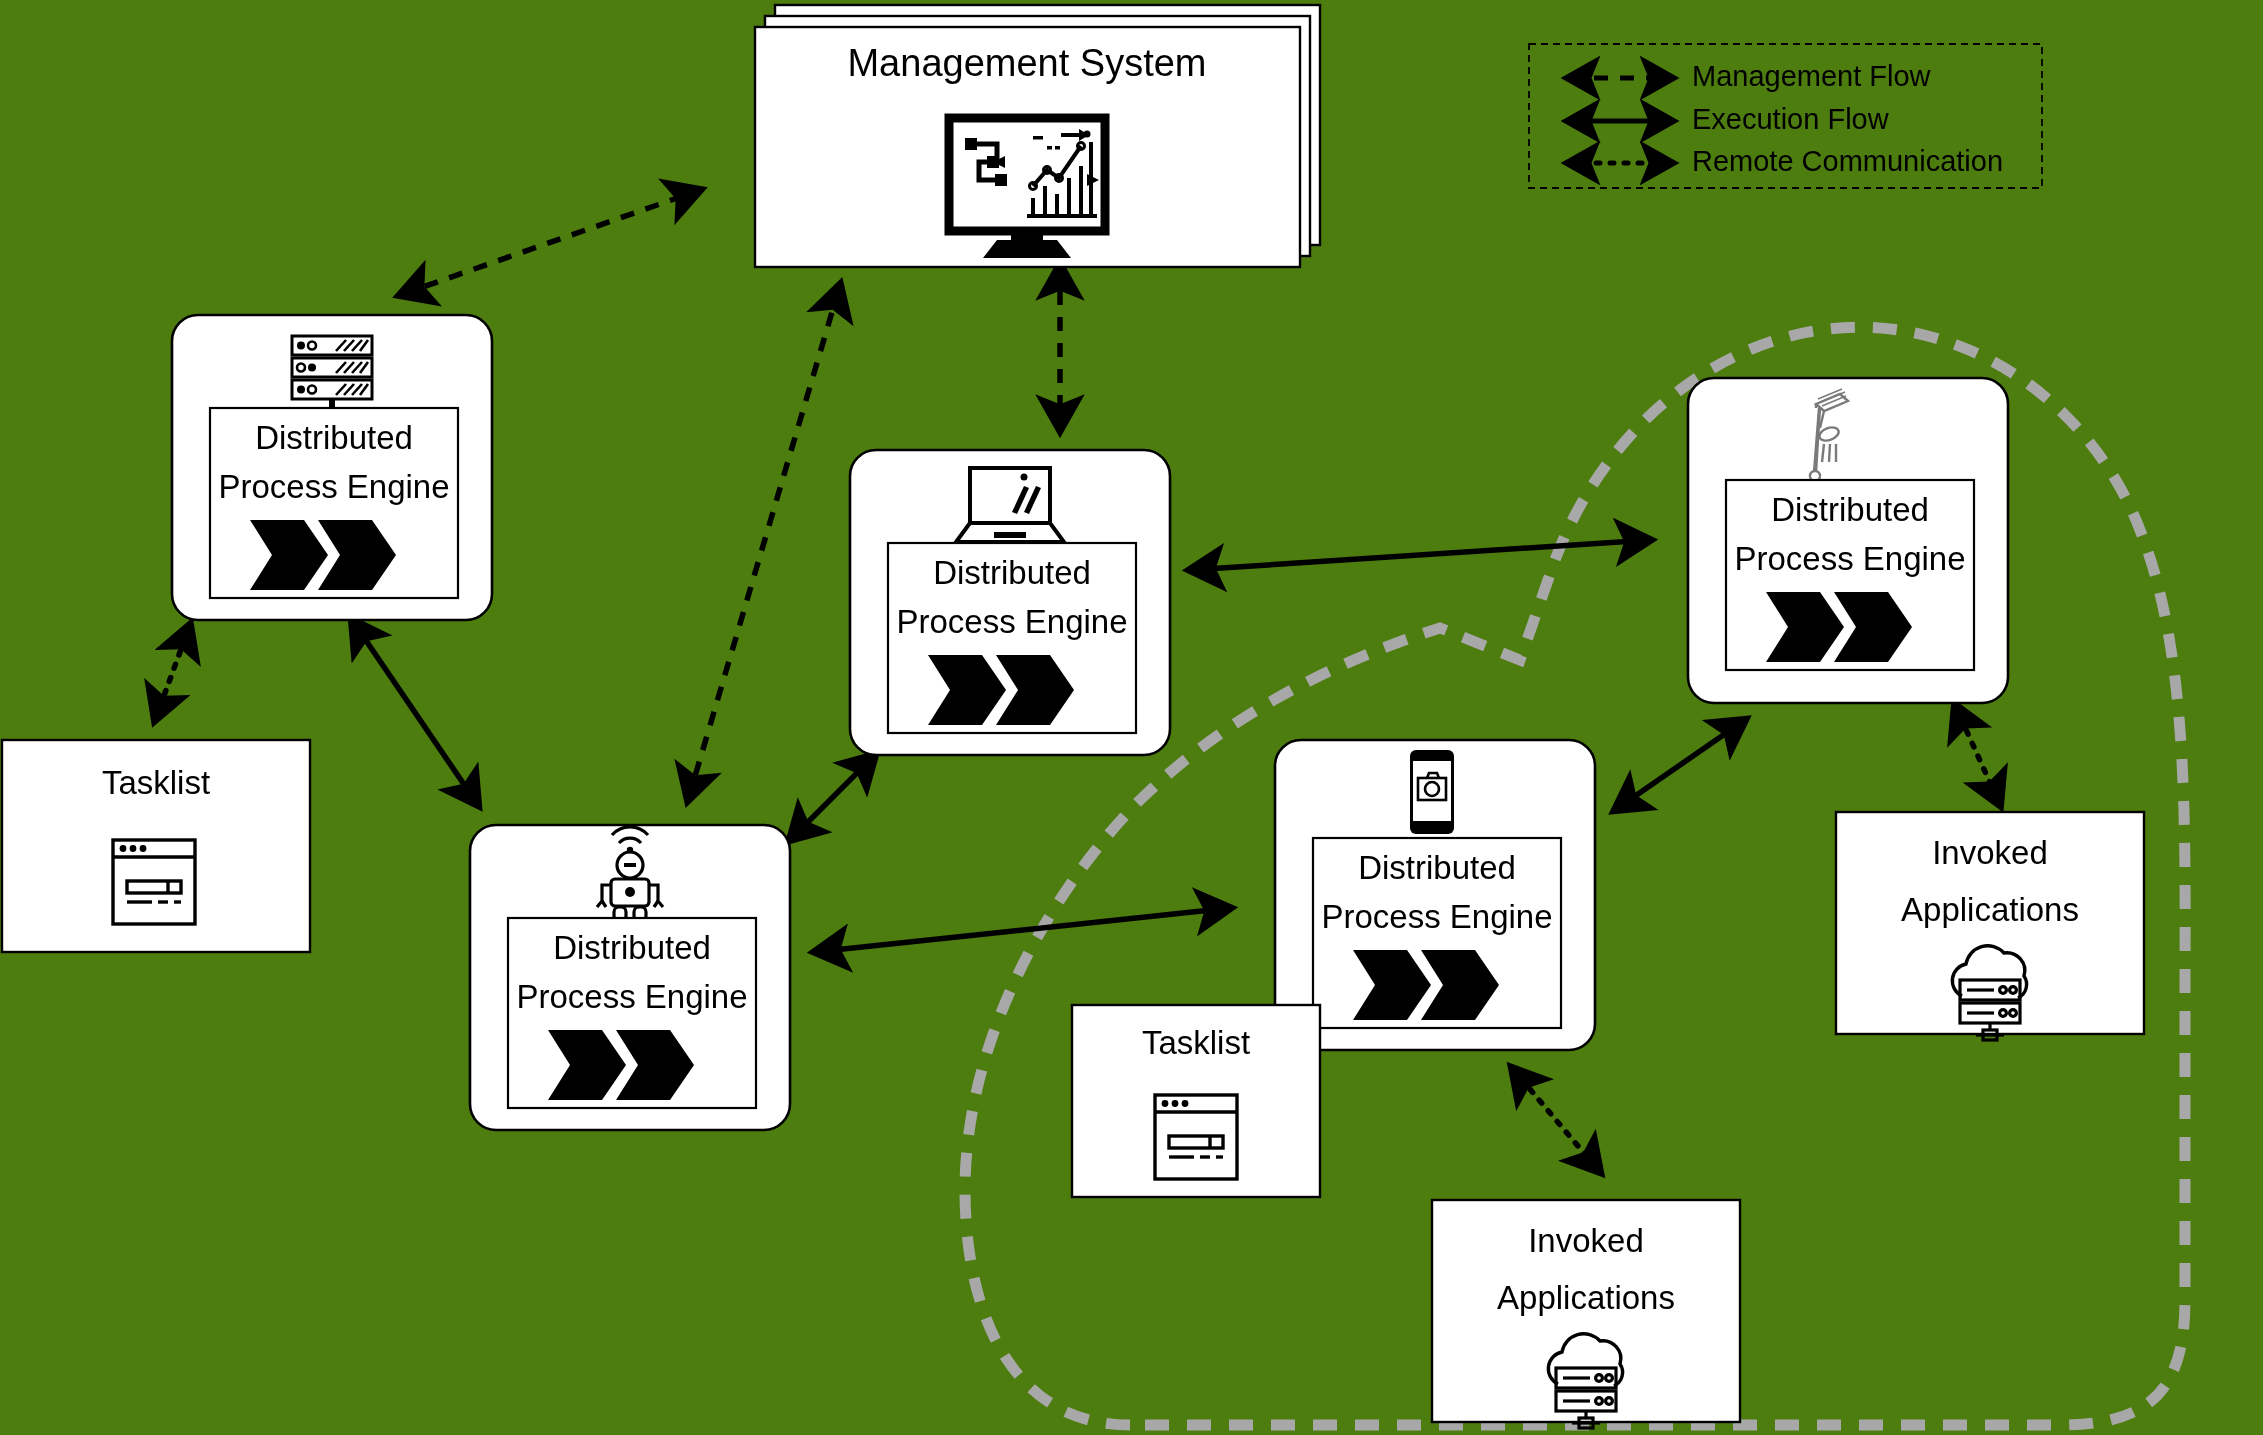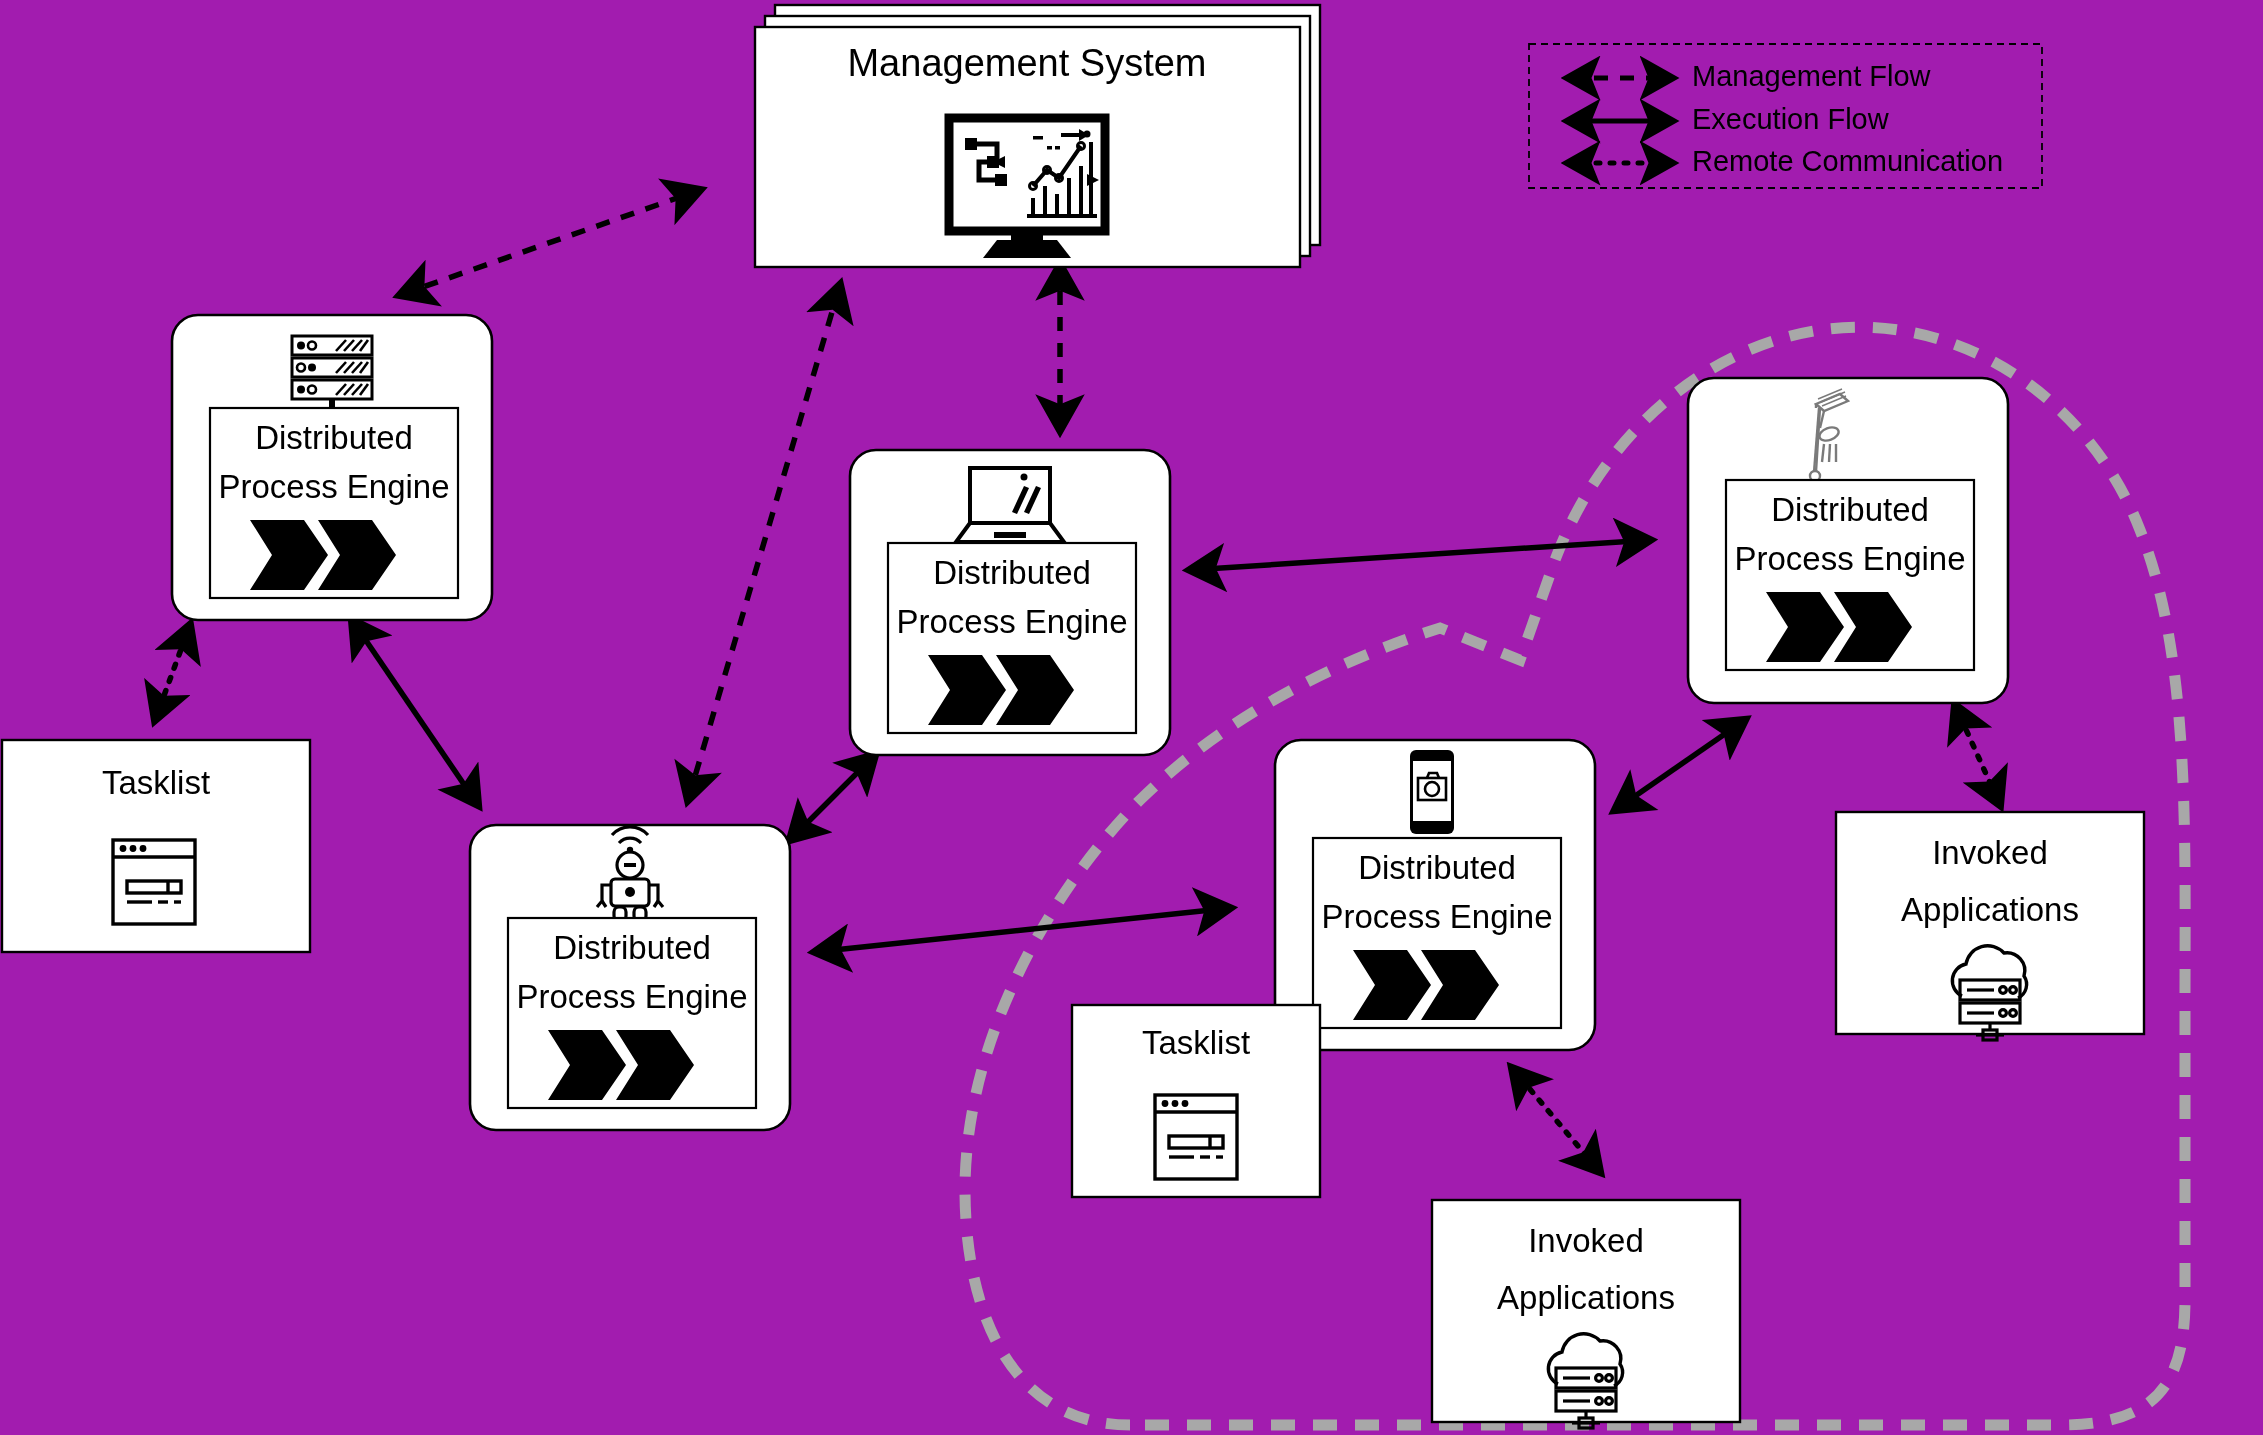--- a/index.html
+++ b/index.html
@@ -8,21 +8,21 @@
     padding: 0;
     background: #ffffff;
   }
   body {
     font-family: "Liberation Sans", sans-serif;
   }
   #stage {
     position: relative;
     width: 2263px;
     height: 1435px;
-    background: #a21caf;
+    background: #4d7c0f;
     overflow: hidden;
   }
   #stage svg.layer {
     position: absolute;
     top: 0;
     left: 0;
     width: 2263px;
     height: 1435px;
   }
   .node-label {

